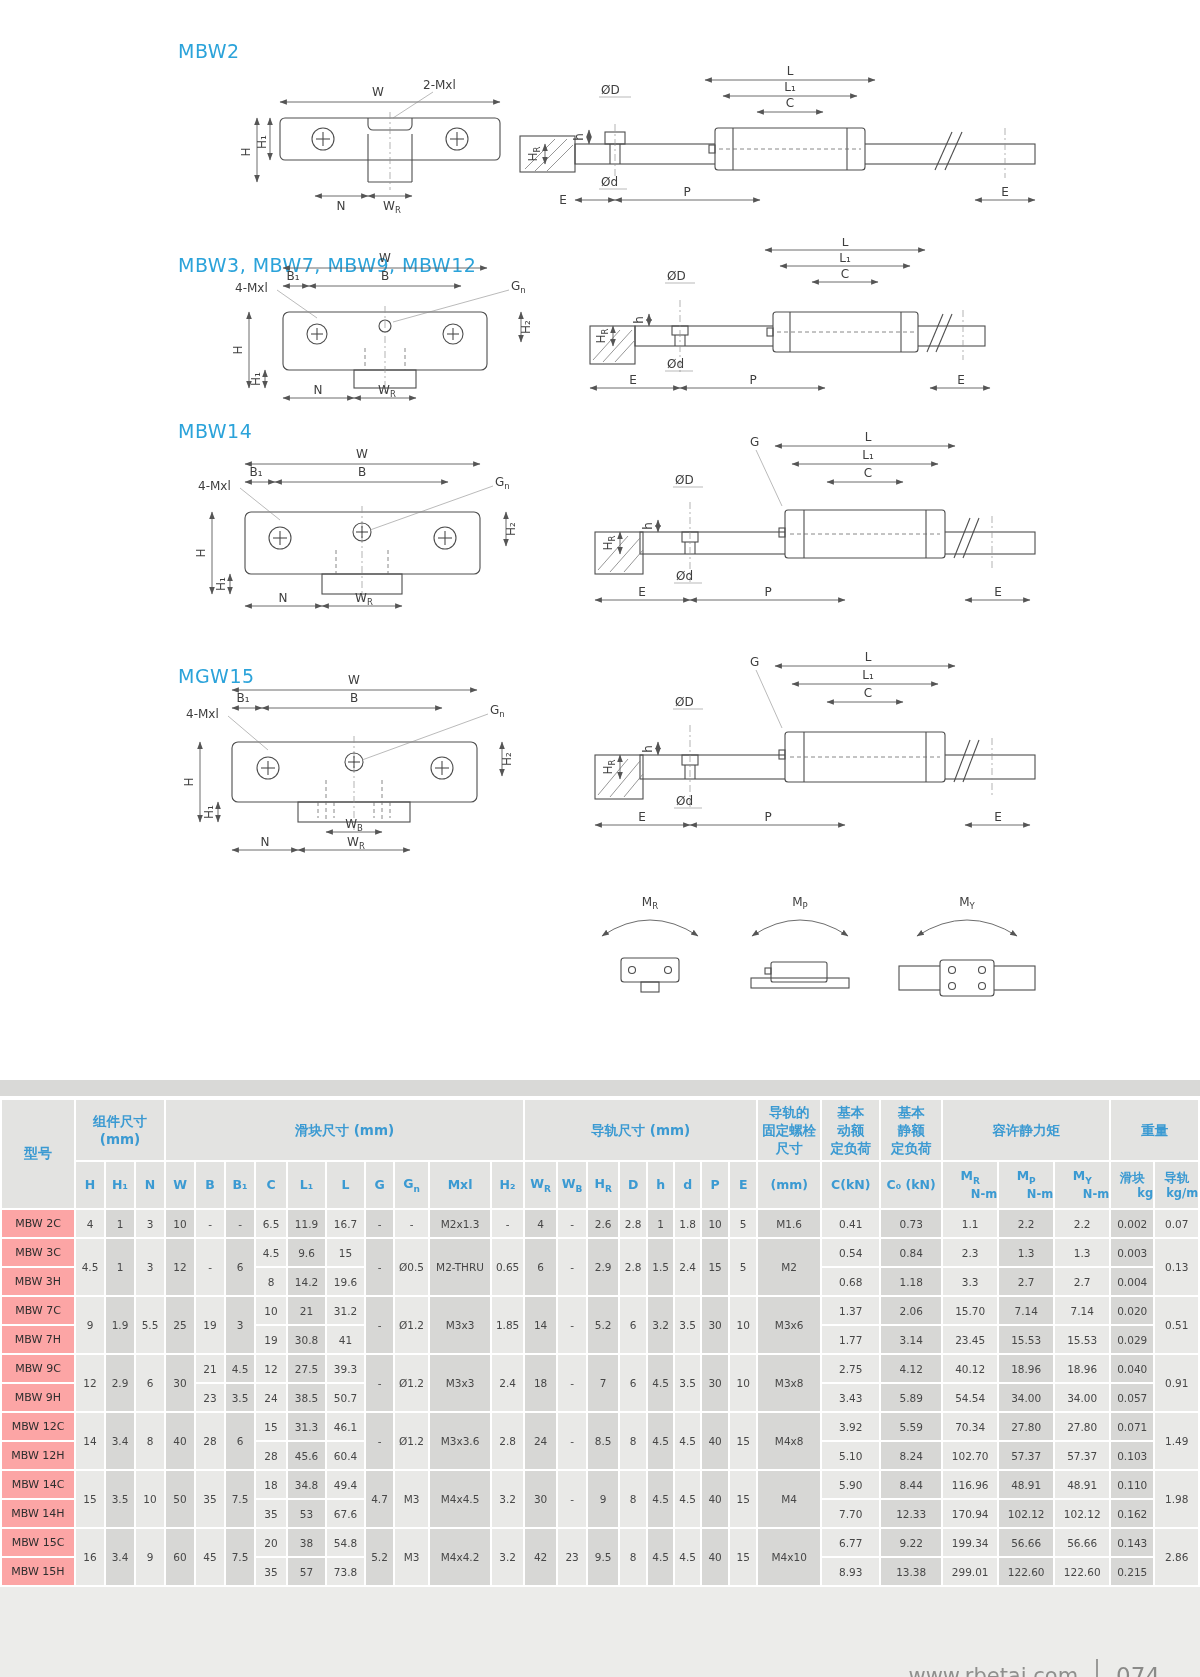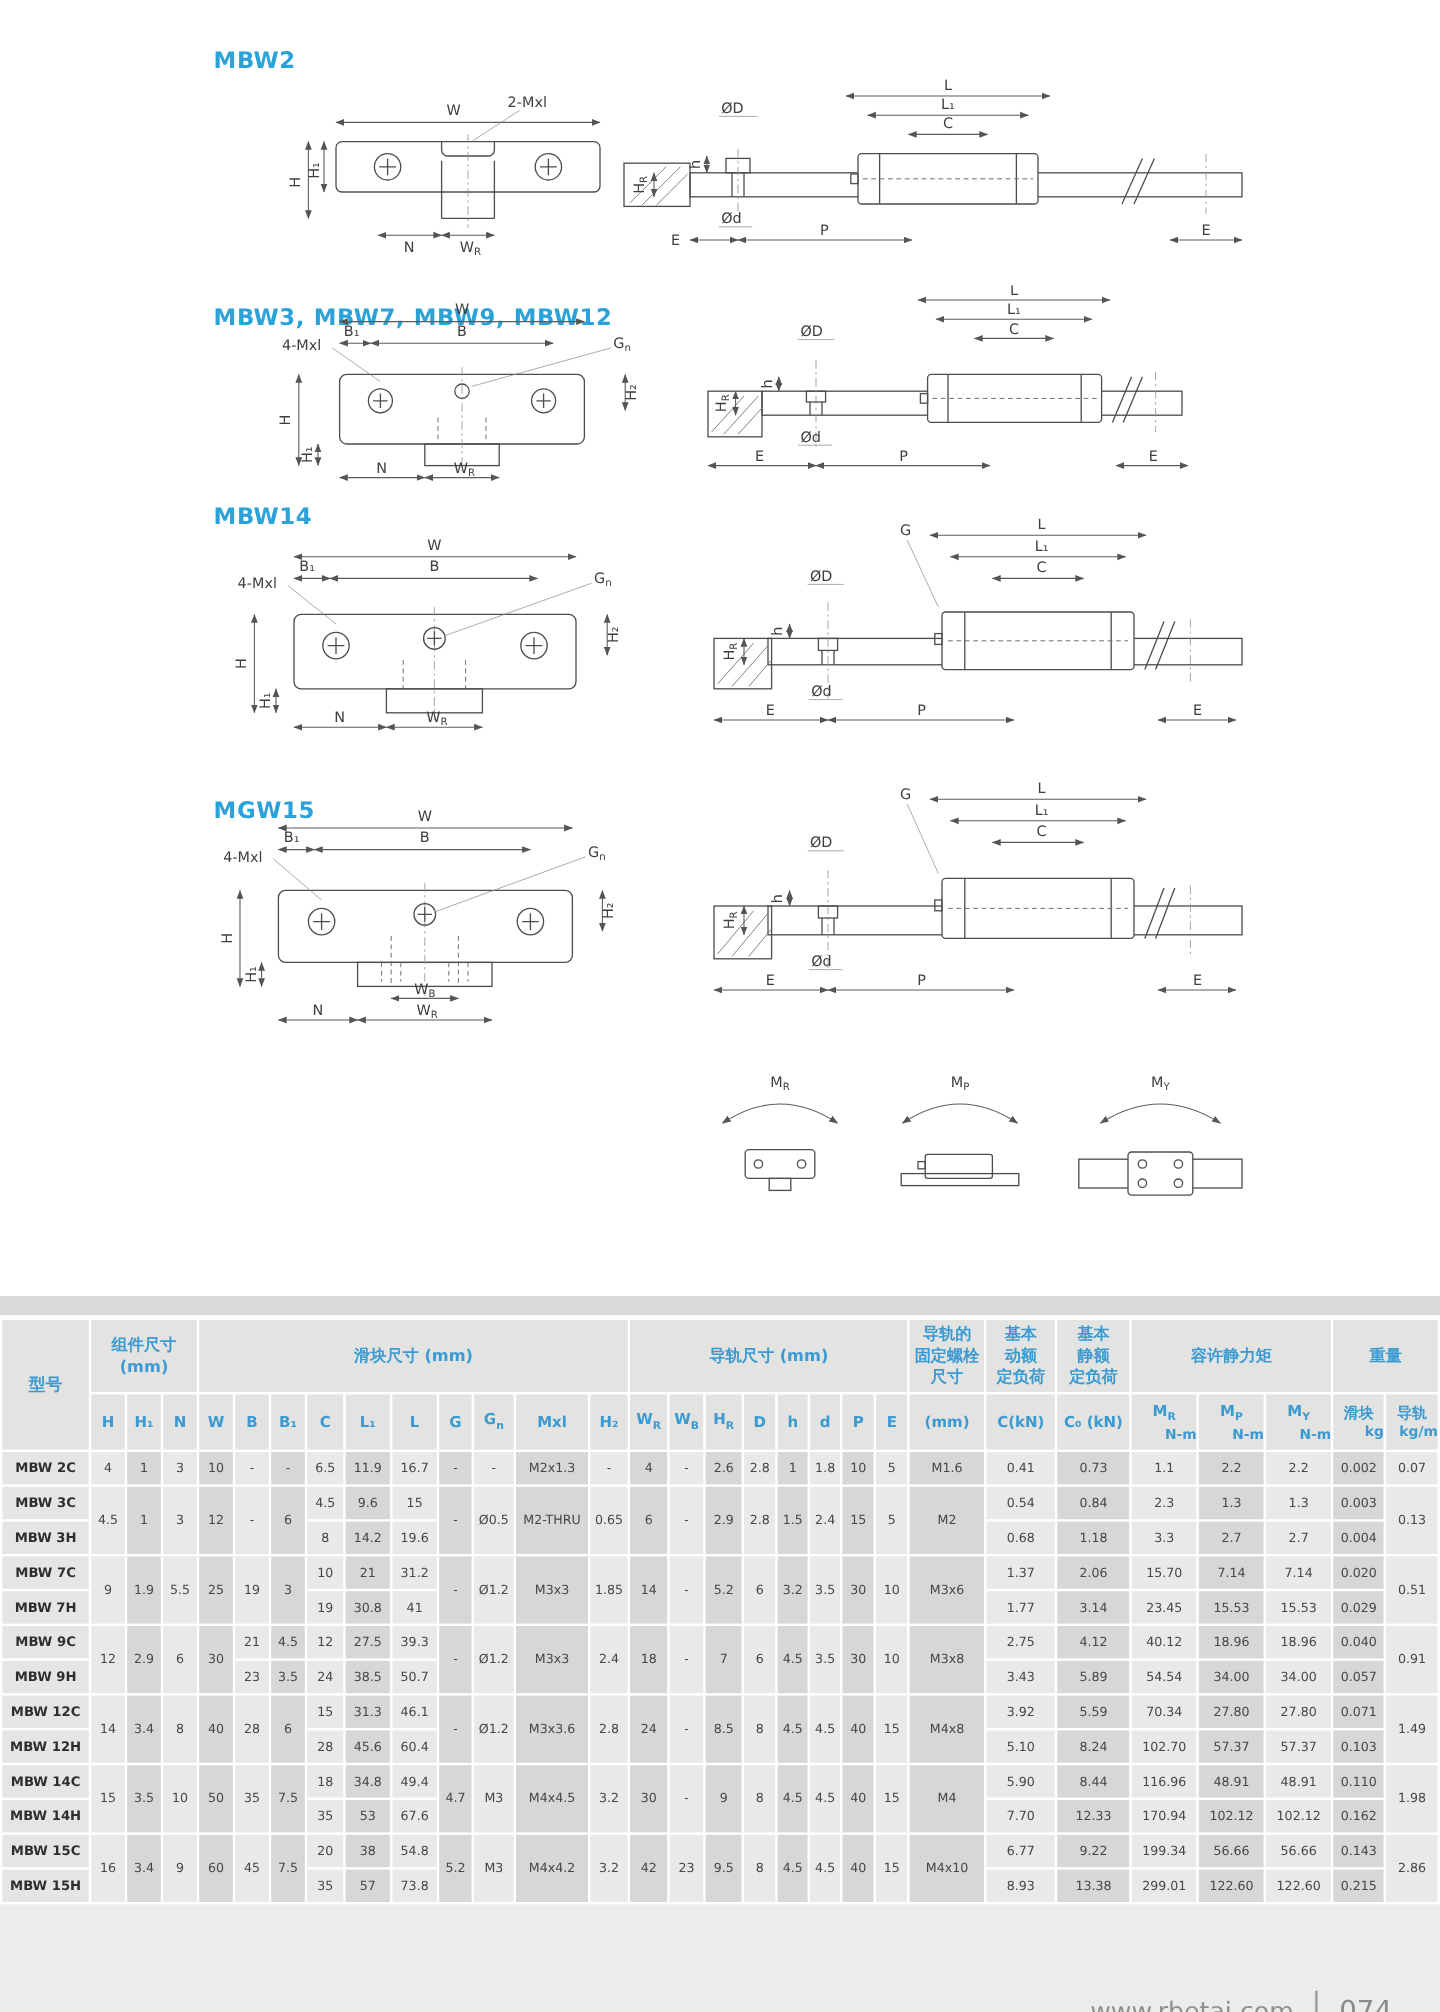--- a/index.html
+++ b/index.html
@@ -2,21 +2,21 @@
 <html><head>
 <meta charset="utf-8">
 <style>
   html,body{margin:0;padding:0;}
   .page{
     position:relative; width:1200px; height:1677px; background:#ffffff;
     overflow:hidden; font-family:"DejaVu Sans",sans-serif; color:#3d3d3d;
   }
   
   .drawings{position:absolute;left:0;top:0;width:1200px;height:1080px;}
-  .sec-title{position:absolute;font-size:19px;font-weight:bold;color:#2ba3da;letter-spacing:.5px;}
+  .sec-title{position:absolute;font-size:19px;font-weight:normal;color:#2ba3da;letter-spacing:.5px;}
   .drw{position:absolute;}
   svg text{font-family:"DejaVu Sans",sans-serif;font-size:12px;fill:#3e3e3e;}
   svg text.mid{text-anchor:middle;}
   .ss{font-size:8.5px;}
   .ol{fill:none;stroke:#4e4e4e;stroke-width:1.1;}
   .olf{fill:#ffffff;stroke:#4e4e4e;stroke-width:1.1;}
   .dim{stroke:#5c5c5c;stroke-width:.9;fill:none;}
   .thin{stroke:#8b8b8b;stroke-width:.6;}
   .cl{stroke:#949494;stroke-width:.7;stroke-dasharray:7 3 2 3;fill:none;}
   .dsh{stroke:#6b6b6b;stroke-width:.8;stroke-dasharray:4 3;fill:none;}
@@ -26,21 +26,21 @@
   .strip{height:16px;background:#d9d9d7;border-bottom:2px solid #ffffff;}
   table.spec{width:1200px;table-layout:fixed;border-collapse:separate;border-spacing:2px;background:#ffffff;}
   table.spec th,table.spec td{padding:0;text-align:center;vertical-align:middle;overflow:hidden;}
   table.spec thead th{background:#e3e3e1;color:#3b9ad2;font-weight:bold;}
   th.model-h{font-size:14px;}
   th.grp{font-size:13.5px;white-space:pre-line;line-height:1.35;height:60px;}
   #thead-cols th{font-size:12.5px;height:46px;line-height:1.25;}
   #thead-cols th sub{font-size:9px;}
   #thead-cols .u2{font-size:11.5px;text-align:right;}
   tbody td{font-size:10.5px;color:#474747;height:27px;}
-  td.model{background:#e5e5e5;color:#2e2e2e;font-size:11px;font-weight:bold;text-align:left;padding-left:7px;}
+  td.model{background:#fca5a5;color:#2e2e2e;font-size:11px;font-weight:normal;text-align:left;padding-left:7px;}
   td.cl0{background:#e9e9e7;}
   td.cd0{background:#d7d7d5;}
   
   .notes{padding:10px 0 0 10px;font-size:14.5px;color:#3a3a3a;line-height:1.55;}
   .notes .row2{padding-left:33px;}
   .footer{position:absolute;right:40px;bottom:-16px;display:flex;align-items:center;color:#8f8f8d;}
   .footer .url{font-size:21px;margin-right:18px;}
   .footer .bar{width:2px;height:34px;background:#9a9a98;margin-right:18px;}
   .footer .pg{font-size:23px;color:#8a8a88;}
 </style>

